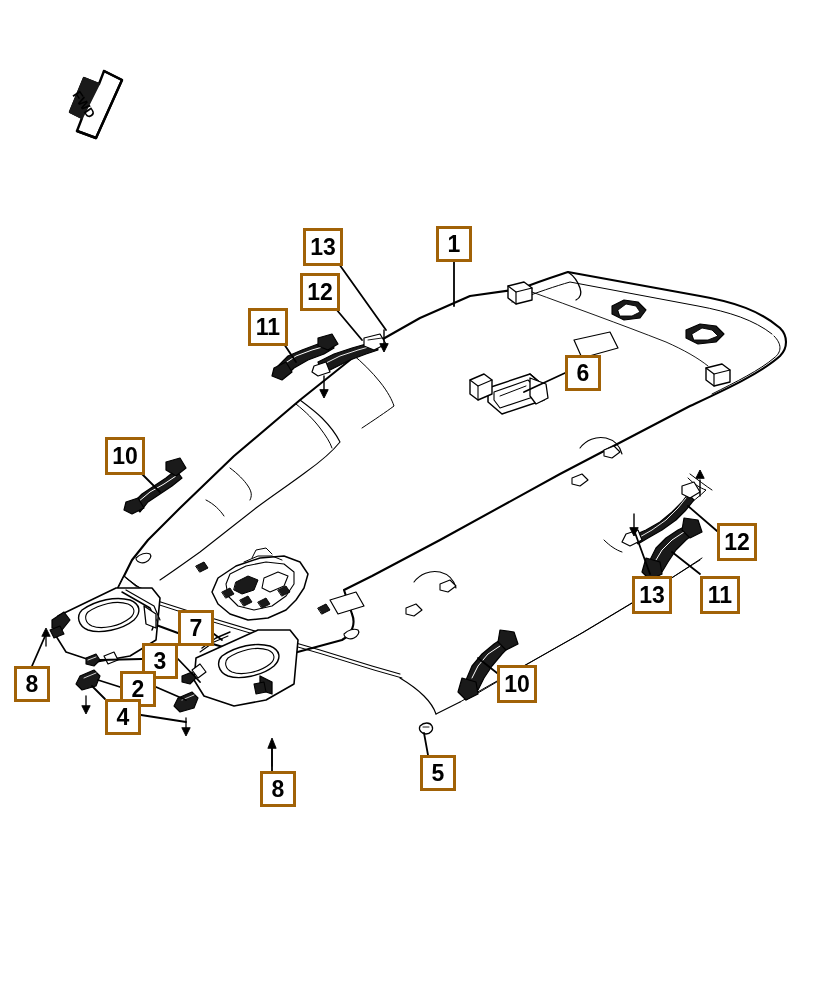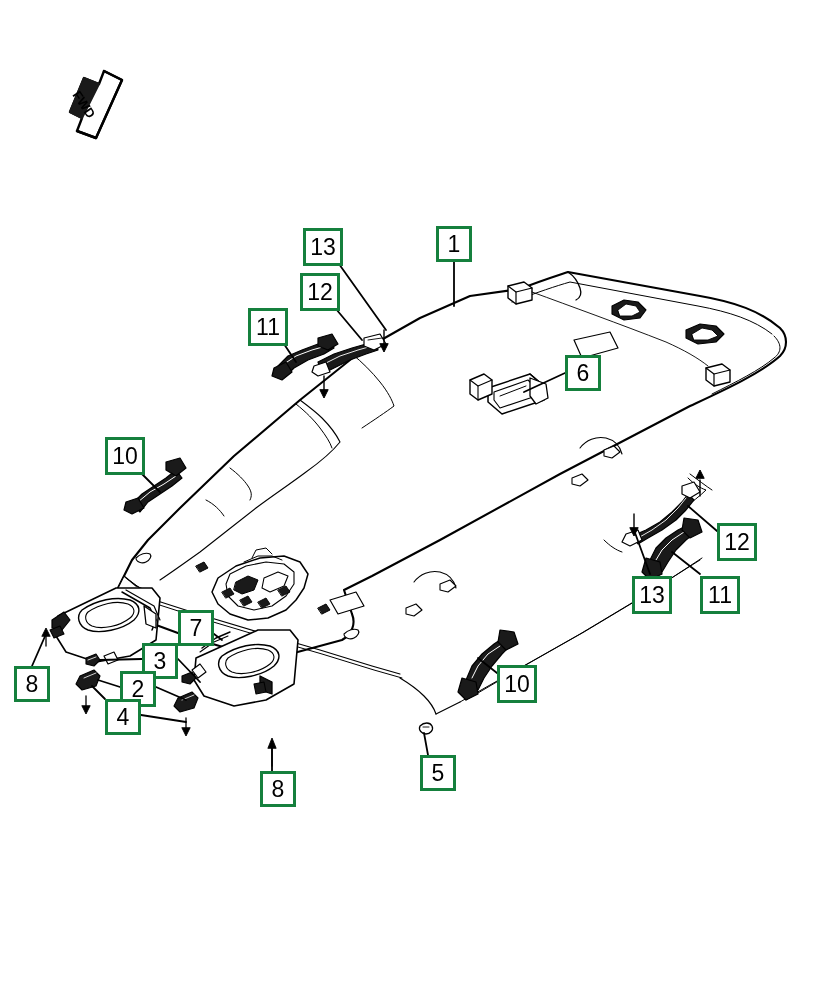--- a/index.html
+++ b/index.html
@@ -7,23 +7,23 @@
   body{
     font-family:"Liberation Sans", sans-serif;
     width:824px;height:1000px;overflow:hidden;position:relative;
   }
   #diagram-root{position:relative;width:824px;height:1000px;background:#fff;}
   svg#scene{position:absolute;left:0;top:0;width:824px;height:1000px;display:block;}
   .callout-box{
     position:absolute;
     box-sizing:border-box;
     background:#ffffff;
-    border:3px solid #15803d;
+    border:3px solid #a16207;
     display:flex;align-items:center;justify-content:center;
-    font-weight:normal;
+    font-weight:bold;
     color:#000;
     line-height:1;
     z-index:20;
   }
   .cb-36{width:36px;height:36px;font-size:23px;}
   .cb-40{width:40px;height:38px;font-size:23px;}
   .fwd-label{
     position:absolute;
     font-size:13px;font-weight:bold;letter-spacing:0px;
     color:#000;

